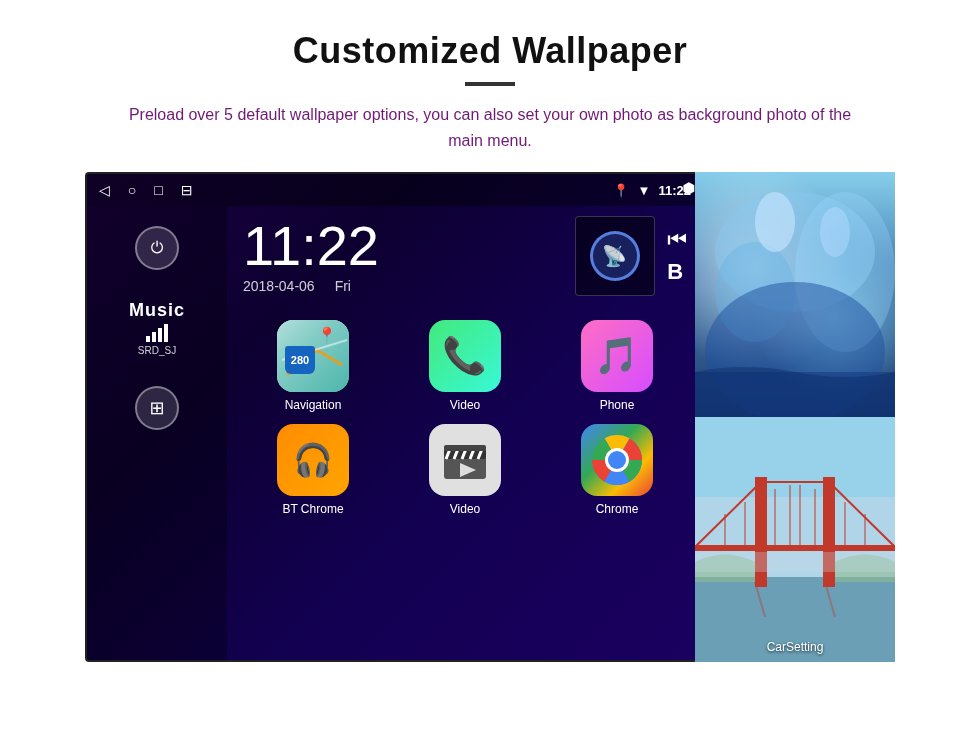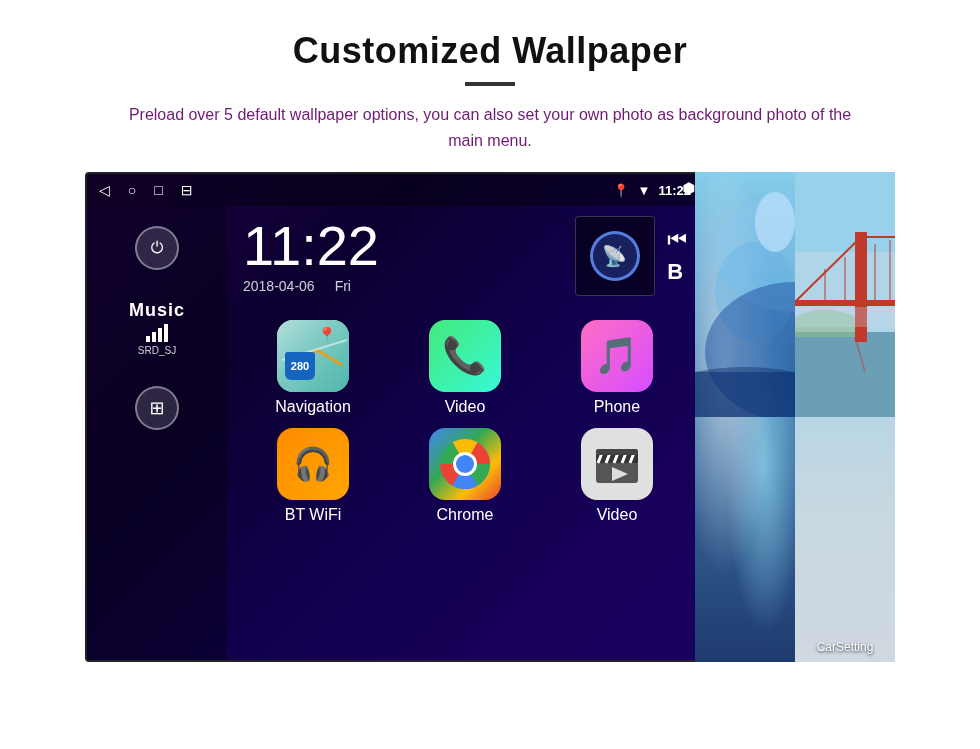--- a/index.html
+++ b/index.html
@@ -259,40 +259,40 @@
       border-radius: 16px;
       display: flex;
       align-items: center;
       justify-content: center;
       font-size: 30px;
       color: white;
     }
 
     .app-label {
       color: white;
-      font-size: 16px;
+      font-size: 12px;
       text-align: right;
     }
 
     
     .nav-icon-app {
       background: linear-gradient(135deg, #e8f4e8 0%, #c8e6c8 50%, #4caf50 100%);
       position: relative;
       overflow: hidden;
     }
 
     .nav-map-bg {
       position: absolute;
       inset: 0;
       background: linear-gradient(135deg, #b2dfdb 0%, #80cbc4 40%, #4db6ac 100%);
     }
 
     .nav-shield {
       position: absolute;
-      bottom: 12px;
+      bottom: 18px;
       left: 8px;
       width: 30px;
       height: 28px;
       background: #1565c0;
       border-radius: 3px 3px 6px 6px;
       display: flex;
       align-items: center;
       justify-content: center;
       color: white;
       font-size: 11px;
@@ -333,20 +333,21 @@
     }
 
     
     .wallpaper-thumbnails {
       position: absolute;
       right: 0;
       top: 0;
       width: 200px;
       height: 490px;
       display: flex;
+      flex-direction: column;
     }
 
     .wallpaper-thumb {
       flex: 1;
       overflow: hidden;
       position: relative;
     }
 
     .wallpaper-ice {
       background: linear-gradient(135deg, #87ceeb 0%, #4682b4 30%, #1e90ff 60%, #87ceeb 100%);
@@ -496,21 +497,42 @@
                 <span style="font-size:36px;">🎵</span>
               </div>
               <span class="app-label">Phone</span>
             </div>
 
             <div class="app-item">
               <div class="app-icon bt-icon-app">
                 <span class="bt-headphones">🎧</span>
                 <span style="position:absolute;top:6px;right:8px;color:white;font-size:14px;font-weight:bold;">⬢</span>
               </div>
-              <span class="app-label">BT WiFi</span>
+              <span class="app-label">BT Chrome</span>
+            </div>
+
+            <div class="app-item">
+              <div class="app-icon video-icon-app">
+
+                <svg width="50" height="50" viewBox="0 0 50 50">
+                  <rect x="4" y="14" width="42" height="30" rx="3" fill="#555"></rect>
+                  <rect x="4" y="14" width="42" height="10" rx="2" fill="#333"></rect>
+
+                  <line x1="10" y1="14" x2="6" y2="24" stroke="white" stroke-width="3"></line>
+                  <line x1="18" y1="14" x2="14" y2="24" stroke="white" stroke-width="3"></line>
+                  <line x1="26" y1="14" x2="22" y2="24" stroke="white" stroke-width="3"></line>
+                  <line x1="34" y1="14" x2="30" y2="24" stroke="white" stroke-width="3"></line>
+                  <line x1="42" y1="14" x2="38" y2="24" stroke="white" stroke-width="3"></line>
+
+                  <rect x="4" y="10" width="42" height="6" rx="2" fill="#444"></rect>
+
+                  <polygon points="20,28 20,42 36,35" fill="white" opacity="0.8"></polygon>
+                </svg>
+              </div>
+              <span class="app-label">Video</span>
             </div>
 
             <div class="app-item">
               <div class="app-icon chrome-icon-app" style="position:relative;border-radius:16px;">
 
                 <svg class="chrome-svg" viewBox="0 0 50 50">
                   <circle cx="25" cy="25" r="25" fill="#4285f4"></circle>
 
                   <path d="M25 25 L50 25 A25 25 0 0 0 37.5 3.35 Z" fill="#ea4335"></path>
                   <path d="M25 25 L37.5 3.35 A25 25 0 0 0 12.5 3.35 Z" fill="#fbbc05"></path>
@@ -518,41 +540,20 @@
                   <path d="M25 25 L0 25 A25 25 0 0 0 12.5 46.65 Z" fill="#ea4335"></path>
                   <path d="M25 25 L12.5 46.65 A25 25 0 0 0 37.5 46.65 Z" fill="#4285f4"></path>
                   <path d="M25 25 L37.5 46.65 A25 25 0 0 0 50 25 Z" fill="#34a853"></path>
 
                   <circle cx="25" cy="25" r="12" fill="white"></circle>
 
                   <circle cx="25" cy="25" r="9" fill="#4285f4"></circle>
                 </svg>
               </div>
               <span class="app-label">Chrome</span>
-            </div>
-
-            <div class="app-item">
-              <div class="app-icon video-icon-app">
-
-                <svg width="50" height="50" viewBox="0 0 50 50">
-                  <rect x="4" y="14" width="42" height="30" rx="3" fill="#555"></rect>
-                  <rect x="4" y="14" width="42" height="10" rx="2" fill="#333"></rect>
-
-                  <line x1="10" y1="14" x2="6" y2="24" stroke="white" stroke-width="3"></line>
-                  <line x1="18" y1="14" x2="14" y2="24" stroke="white" stroke-width="3"></line>
-                  <line x1="26" y1="14" x2="22" y2="24" stroke="white" stroke-width="3"></line>
-                  <line x1="34" y1="14" x2="30" y2="24" stroke="white" stroke-width="3"></line>
-                  <line x1="42" y1="14" x2="38" y2="24" stroke="white" stroke-width="3"></line>
-
-                  <rect x="4" y="10" width="42" height="6" rx="2" fill="#444"></rect>
-
-                  <polygon points="20,28 20,42 36,35" fill="white" opacity="0.8"></polygon>
-                </svg>
-              </div>
-              <span class="app-label">Video</span>
             </div>
 
           </div>
         </div>
       </div>
     </div>
 
     <div class="wallpaper-thumbnails">
 
       <div class="wallpaper-thumb wallpaper-ice">

